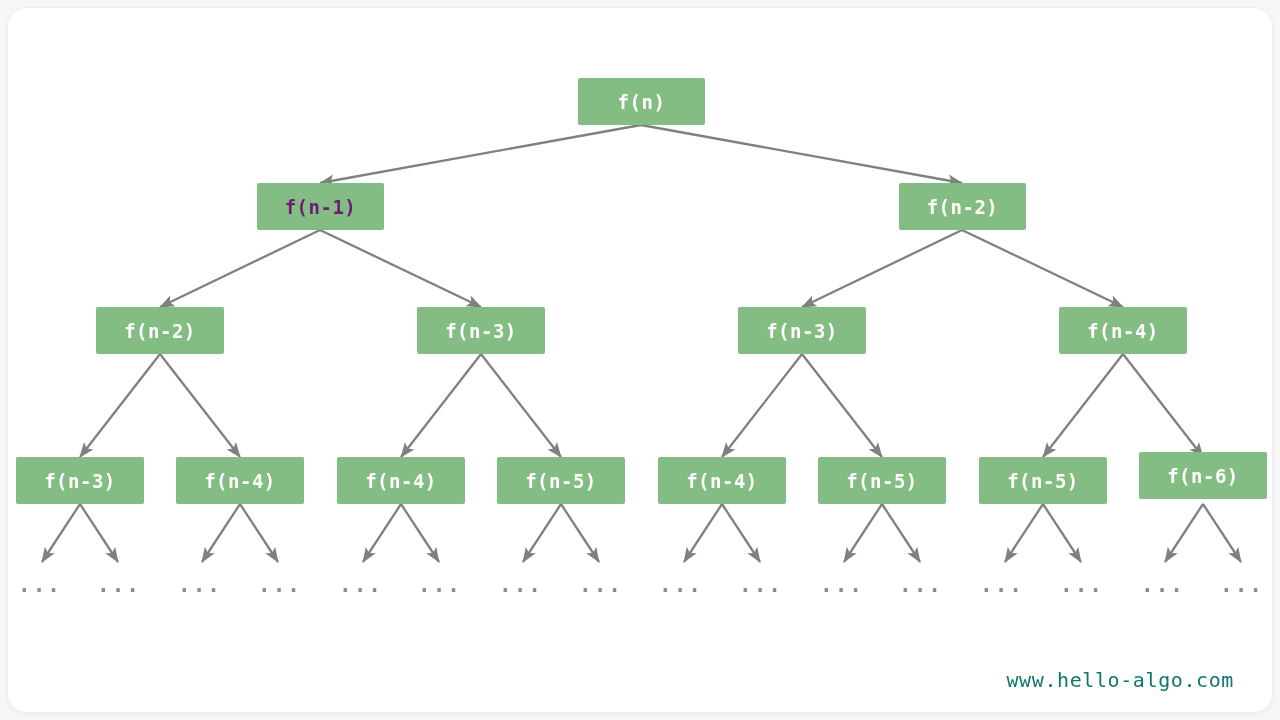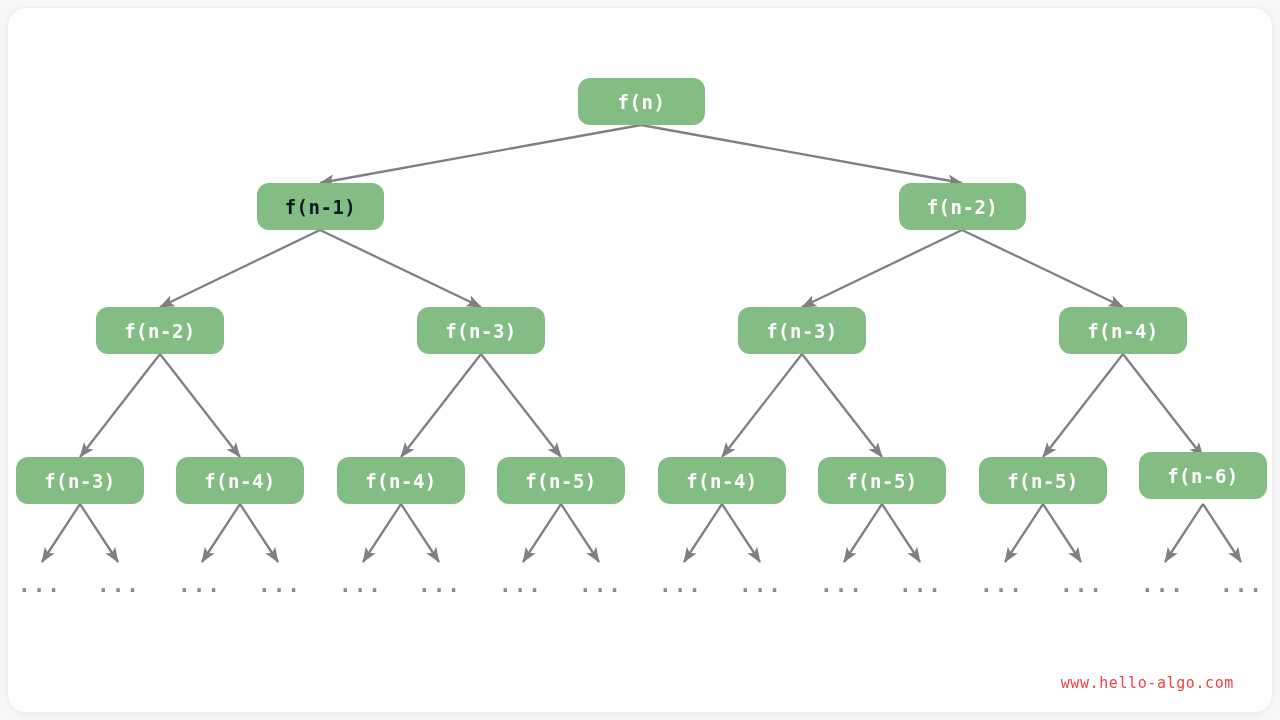--- a/index.html
+++ b/index.html
@@ -34,21 +34,21 @@
     pointer-events: none;
   }
   .node {
     position: absolute;
     box-sizing: border-box;
     display: flex;
     align-items: center;
     justify-content: center;
     background: #84bd83;
     color: #ffffff;
-    border-radius: 12px;
+    border-radius: 2px;
     font-family: "DejaVu Sans Mono", "Liberation Mono", monospace;
     font-size: 19px;
     font-weight: bold;
     letter-spacing: 0.5px;
     white-space: nowrap;
   }
   .ellipsis {
     position: absolute;
     color: #8a8a8a;
     font-family: "DejaVu Sans Mono", "Liberation Mono", monospace;
@@ -56,23 +56,23 @@
     font-weight: bold;
     letter-spacing: 2px;
     line-height: 1;
     text-align: center;
     white-space: nowrap;
   }
   #watermark {
     position: absolute;
     right: 46px;
     bottom: 28px;
-    color: #ef4444;
+    color: #0f766e;
     font-family: "DejaVu Sans Mono", "Liberation Mono", monospace;
-    font-size: 15px;
+    font-size: 20px;
     letter-spacing: 0.6px;
     white-space: nowrap;
   }
 </style>
 </head>
 <body>
 
 <div id="root">
 
   <div id="canvas"></div>
@@ -114,21 +114,21 @@
         <line x1="1043" y1="504" x2="1081" y2="562" stroke="#808080" stroke-width="2.3" marker-end="url(#arrowhead)"></line>
         <line x1="1203" y1="504" x2="1165" y2="562" stroke="#808080" stroke-width="2.3" marker-end="url(#arrowhead)"></line>
         <line x1="1203" y1="504" x2="1241" y2="562" stroke="#808080" stroke-width="2.3" marker-end="url(#arrowhead)"></line>
       </g>
   </svg>
 
   <div id="nodes">
       <div class="node" style="left: 578px; top: 78px; width: 127px; height: 47px; background: rgb(132, 189, 131); color: rgb(255, 255, 255);">
         <span>f(n)</span>
       </div>
-      <div class="node" style="left: 257px; top: 183px; width: 127px; height: 47px; background: rgb(132, 189, 131); color: #0f172a;">
+      <div class="node" style="left: 257px; top: 183px; width: 127px; height: 47px; background: rgb(132, 189, 131); color: #701a75;">
         <span>f(n-1)</span>
       </div>
       <div class="node" style="left: 899px; top: 183px; width: 127px; height: 47px; background: rgb(132, 189, 131); color: rgb(255, 255, 255);">
         <span>f(n-2)</span>
       </div>
       <div class="node" style="left: 96px; top: 307px; width: 128px; height: 47px; background: rgb(132, 189, 131); color: rgb(255, 255, 255);">
         <span>f(n-2)</span>
       </div>
       <div class="node" style="left: 417px; top: 307px; width: 128px; height: 47px; background: rgb(132, 189, 131); color: rgb(255, 255, 255);">
         <span>f(n-3)</span>

